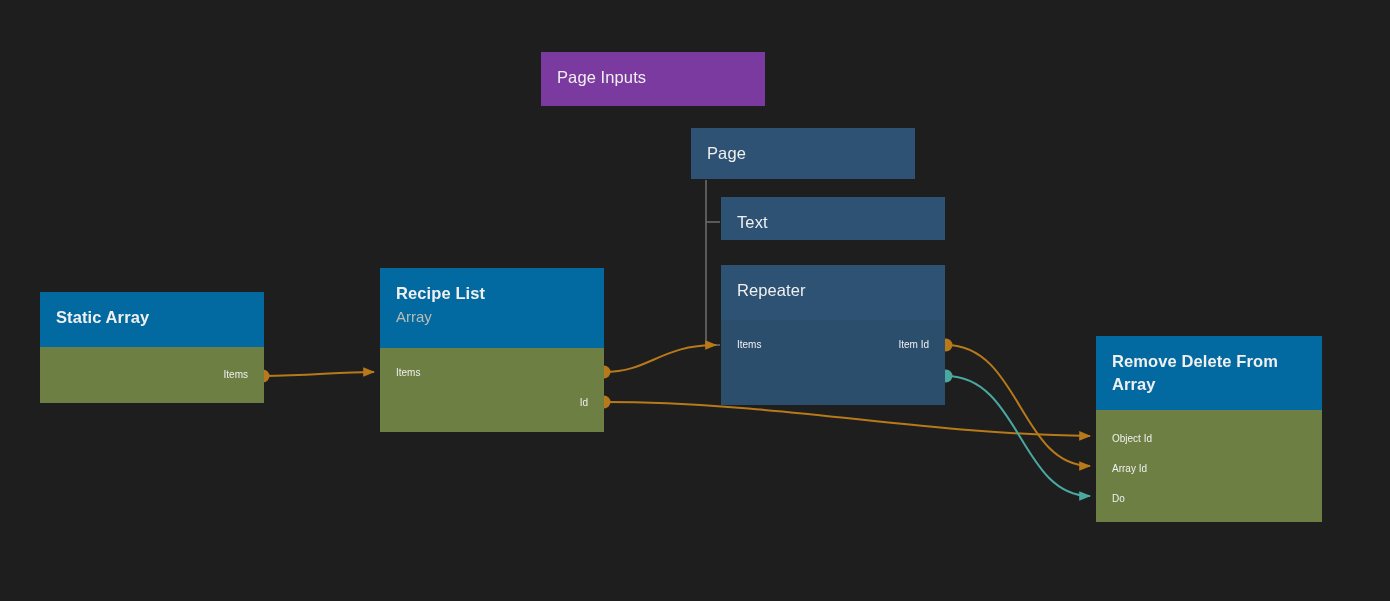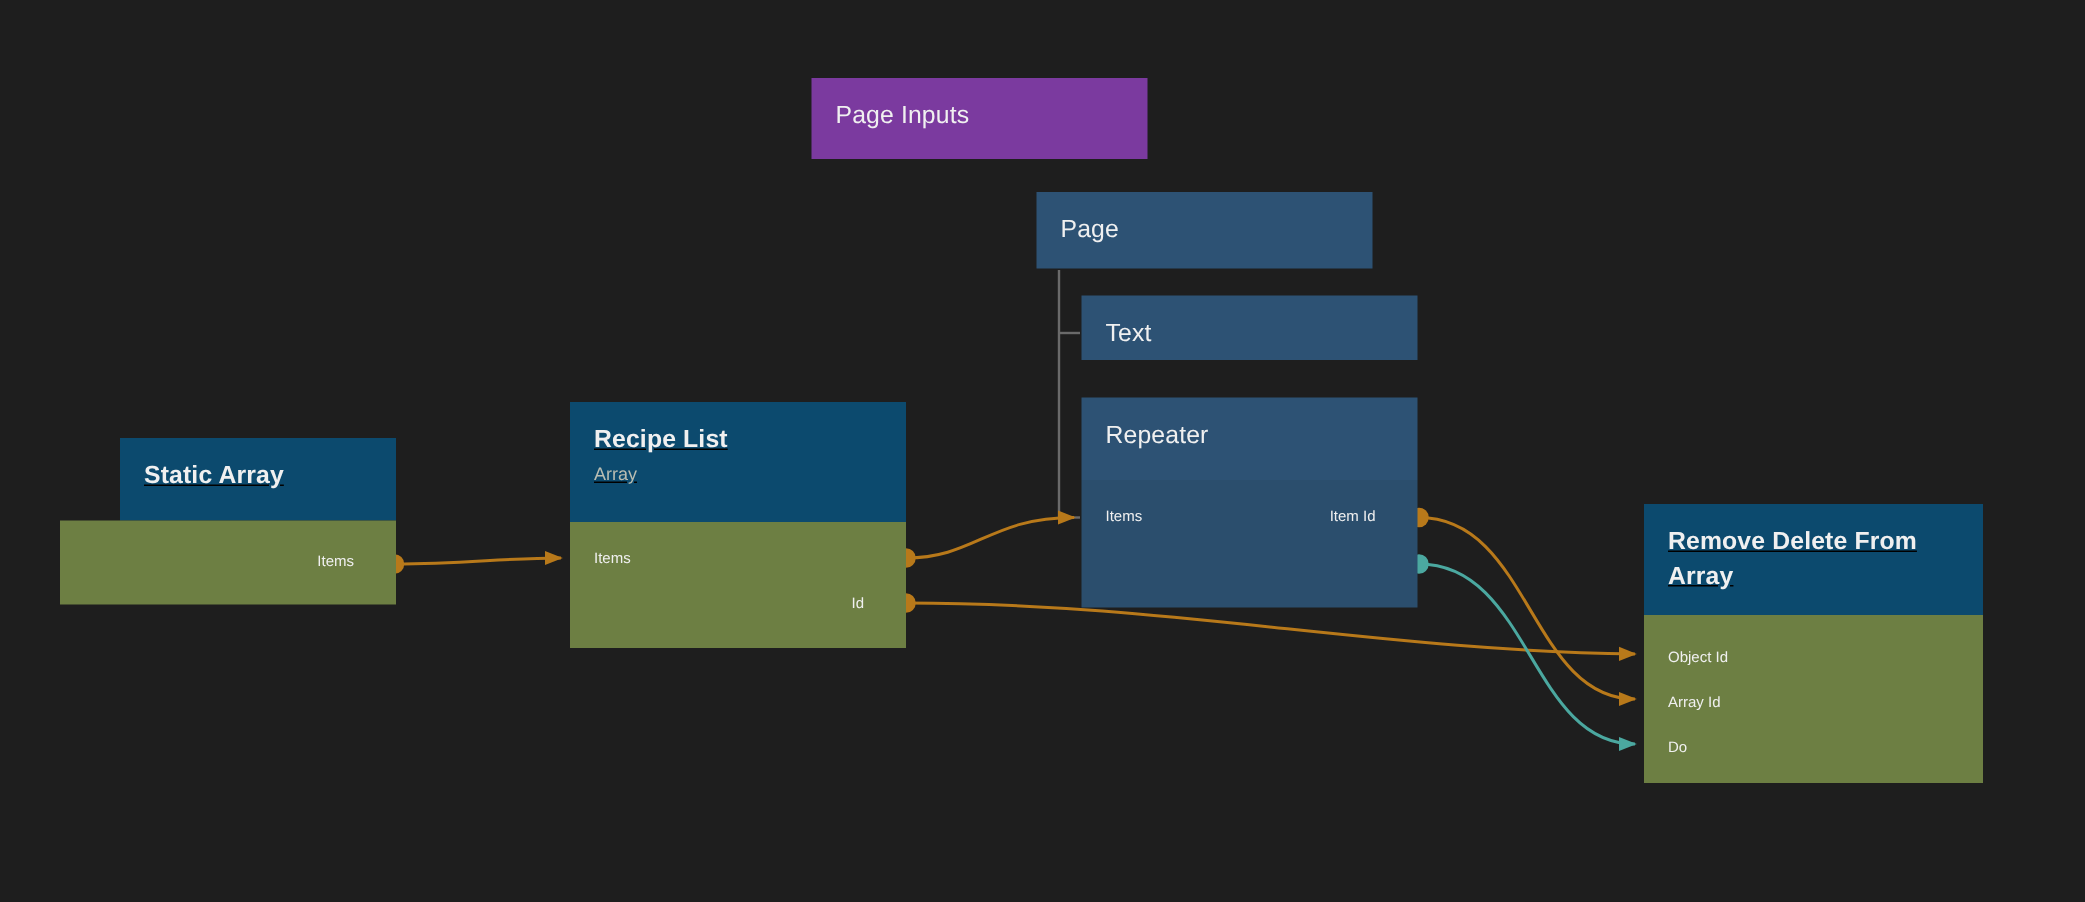--- a/index.html
+++ b/index.html
@@ -40,21 +40,21 @@
     font-weight: 600;
     line-height: 23px;
     letter-spacing: 0.1px;
   }
   .node-title.plain {
     font-weight: 400;
     font-size: 16.5px;
   }
   .node-subtitle {
     color: #b9bdb2;
-    font-size: 12px;
+    font-size: 15px;
     font-weight: 400;
     line-height: 21px;
     margin-top: 1px;
   }
   .node-body {
     position: relative;
     box-sizing: border-box;
   }
   .port-row {
     position: relative;
@@ -68,24 +68,24 @@
     line-height: 30px;
     white-space: nowrap;
   }
   .port-label.in {
     padding-left: 16px;
   }
   .port-row.out {
     justify-content: flex-end;
   }
   .port-label.out {
-    padding-right: 28px;
+    padding-right: 16px;
   }
   
-  .green .node-header { background: #0c4a6e; text-decoration: underline; }
+  .green .node-header { background: #0369a1; }
   .green .node-body   { background: #6d7f43; }
   
   .blue .node-header  { background: #2d5274; }
   .blue .node-body    { background: #2b4e6d; }
   
   .purple .node-header { background: #7b3a9f; }
 </style>
 </head>
 <body>
 
@@ -157,21 +157,21 @@
     </div>
     <div class="node-body" style="height:85px; padding-top:10px;">
       <div class="port-row">
         <span class="port-label in">Items</span>
         <span class="port-label out" style="position:absolute; right:0; top:0;">Item Id</span>
       </div>
     </div>
   </div>
 
   <div class="node green" style="left:40px; top:292px; width:224px;">
-    <div class="node-header" style="height:55px;margin-left:40px;">
+    <div class="node-header" style="height:55px;">
       <div class="node-title">Static Array</div>
     </div>
     <div class="node-body" style="height:56px; padding-top:13px;">
       <div class="port-row out">
         <span class="port-label out">Items</span>
       </div>
     </div>
   </div>
 
   <div class="node green" style="left:380px; top:268px; width:224px;">

